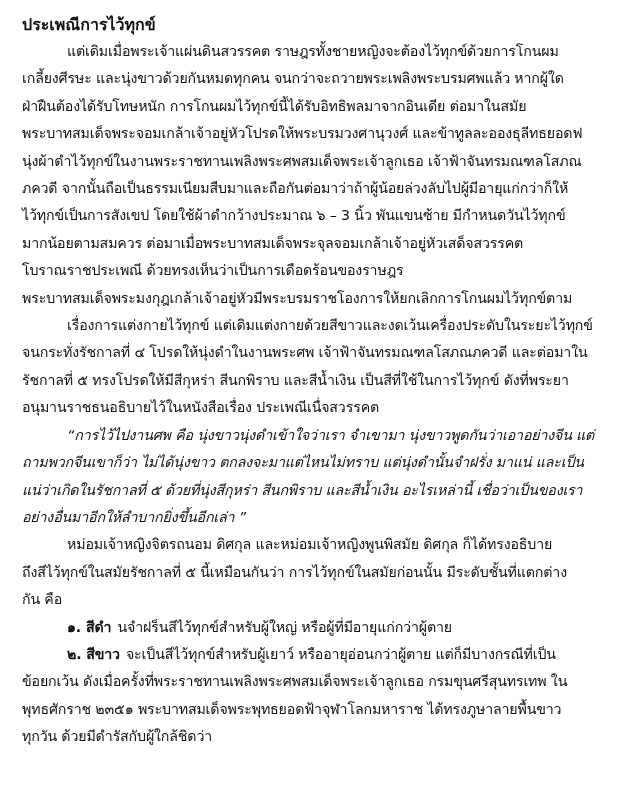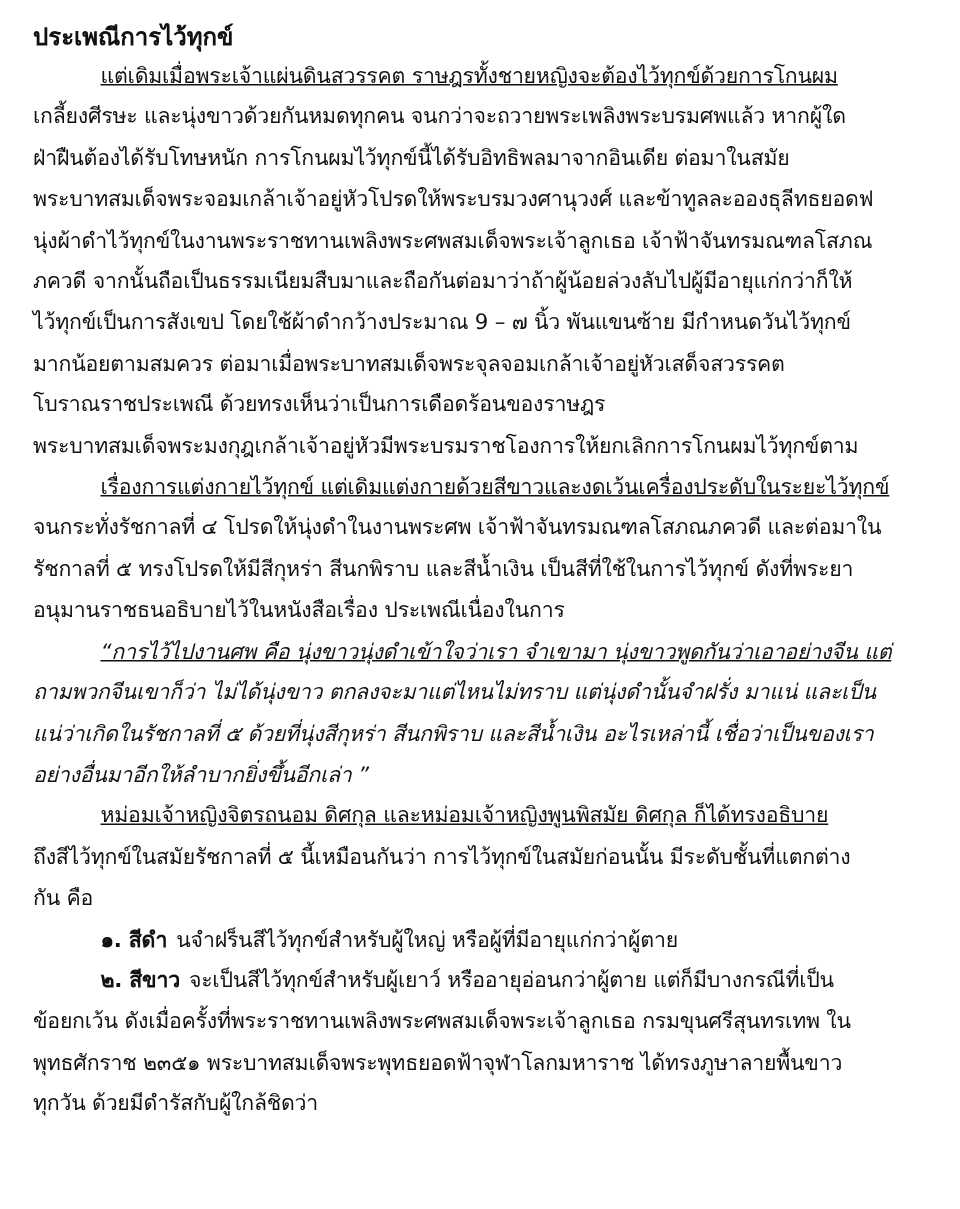--- a/index.html
+++ b/index.html
@@ -24,51 +24,51 @@
   }
   .para {
     font-size: 14.2px;
     line-height: 27.4px;
     margin: 0;
     text-align: justify;
     text-align-last: left;
     letter-spacing: -0.15px;
   }
   .para .line { display: block; white-space: nowrap; }
-  .para .line.indent { padding-left: 45px; text-decoration: underline; }
+  .para .line.indent { padding-left: 45px; }
   .quote .line { font-style: italic; }
   .list-item { padding-left: 45px; }
   .list-item .line { display: block; white-space: nowrap; }
   .list-item .line.cont { padding-left: 0; margin-left: -45px; }
   .list-label { font-weight: bold; margin-right: 6px; }
 </style>
 </head>
 <body>
 
 <div class="page">
   <div class="title">ประเพณีการไว้ทุกข์</div>
 
   <div class="para">
     <span class="line indent">แต่เดิมเมื่อพระเจ้าแผ่นดินสวรรคต  ราษฎรทั้งชายหญิงจะต้องไว้ทุกข์ด้วยการโกนผม</span>
     <span class="line">เกลี้ยงศีรษะ และนุ่งขาวด้วยกันหมดทุกคน  จนกว่าจะถวายพระเพลิงพระบรมศพแล้ว  หากผู้ใด</span>
     <span class="line">ฝ่าฝืนต้องได้รับโทษหนัก การโกนผมไว้ทุกข์นี้ได้รับอิทธิพลมาจากอินเดีย  ต่อมาในสมัย</span>
     <span class="line">พระบาทสมเด็จพระจอมเกล้าเจ้าอยู่หัวโปรดให้พระบรมวงศานุวงศ์ และข้าทูลละอองธุลีทธยอดฟ</span>
     <span class="line">นุ่งผ้าดำไว้ทุกข์ในงานพระราชทานเพลิงพระศพสมเด็จพระเจ้าลูกเธอ เจ้าฟ้าจันทรมณฑลโสภณ</span>
     <span class="line">ภควดี  จากนั้นถือเป็นธรรมเนียมสืบมาและถือกันต่อมาว่าถ้าผู้น้อยล่วงลับไปผู้มีอายุแก่กว่าก็ให้</span>
-    <span class="line">ไว้ทุกข์เป็นการสังเขป  โดยใช้ผ้าดำกว้างประมาณ 9 – ๗ นิ้ว  พันแขนซ้าย  มีกำหนดวันไว้ทุกข์</span>
+    <span class="line">ไว้ทุกข์เป็นการสังเขป  โดยใช้ผ้าดำกว้างประมาณ ๖ – 3 นิ้ว  พันแขนซ้าย  มีกำหนดวันไว้ทุกข์</span>
     <span class="line">มากน้อยตามสมควร  ต่อมาเมื่อพระบาทสมเด็จพระจุลจอมเกล้าเจ้าอยู่หัวเสด็จสวรรคต</span>
     <span class="line">โบราณราชประเพณี  ด้วยทรงเห็นว่าเป็นการเดือดร้อนของราษฎร</span>
     <span class="line">พระบาทสมเด็จพระมงกุฎเกล้าเจ้าอยู่หัวมีพระบรมราชโองการให้ยกเลิกการโกนผมไว้ทุกข์ตาม</span>
   </div>
 
   <div class="para">
     <span class="line indent">เรื่องการแต่งกายไว้ทุกข์ แต่เดิมแต่งกายด้วยสีขาวและงดเว้นเครื่องประดับในระยะไว้ทุกข์</span>
     <span class="line">จนกระทั่งรัชกาลที่ ๔ โปรดให้นุ่งดำในงานพระศพ เจ้าฟ้าจันทรมณฑลโสภณภควดี  และต่อมาใน</span>
     <span class="line">รัชกาลที่ ๕ ทรงโปรดให้มีสีกุหร่า สีนกพิราบ และสีน้ำเงิน  เป็นสีที่ใช้ในการไว้ทุกข์  ดังที่พระยา</span>
-    <span class="line">อนุมานราชธนอธิบายไว้ในหนังสือเรื่อง ประเพณีเนื่องในการ</span>
+    <span class="line">อนุมานราชธนอธิบายไว้ในหนังสือเรื่อง ประเพณีเนื่จสวรรคต</span>
   </div>
 
   <div class="para quote">
     <span class="line indent">“การไว้ไปงานศพ คือ นุ่งขาวนุ่งดำเข้าใจว่าเรา จำเขามา นุ่งขาวพูดกันว่าเอาอย่างจีน แต่</span>
     <span class="line">ถามพวกจีนเขาก็ว่า ไม่ได้นุ่งขาว ตกลงจะมาแต่ไหนไม่ทราบ แต่นุ่งดำนั้นจำฝรั่ง มาแน่ และเป็น</span>
     <span class="line">แน่ว่าเกิดในรัชกาลที่ ๕ ด้วยที่นุ่งสีกุหร่า สีนกพิราบ และสีน้ำเงิน อะไรเหล่านี้  เชื่อว่าเป็นของเรา</span>
     <span class="line">อย่างอื่นมาอีกให้ลำบากยิ่งขึ้นอีกเล่า ”</span>
   </div>
 
   <div class="para">

